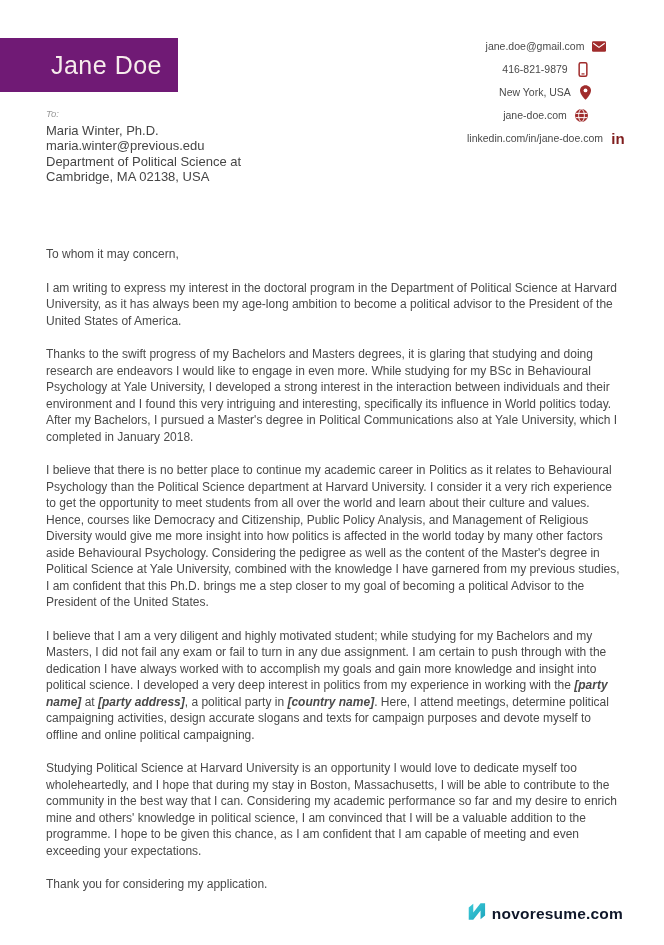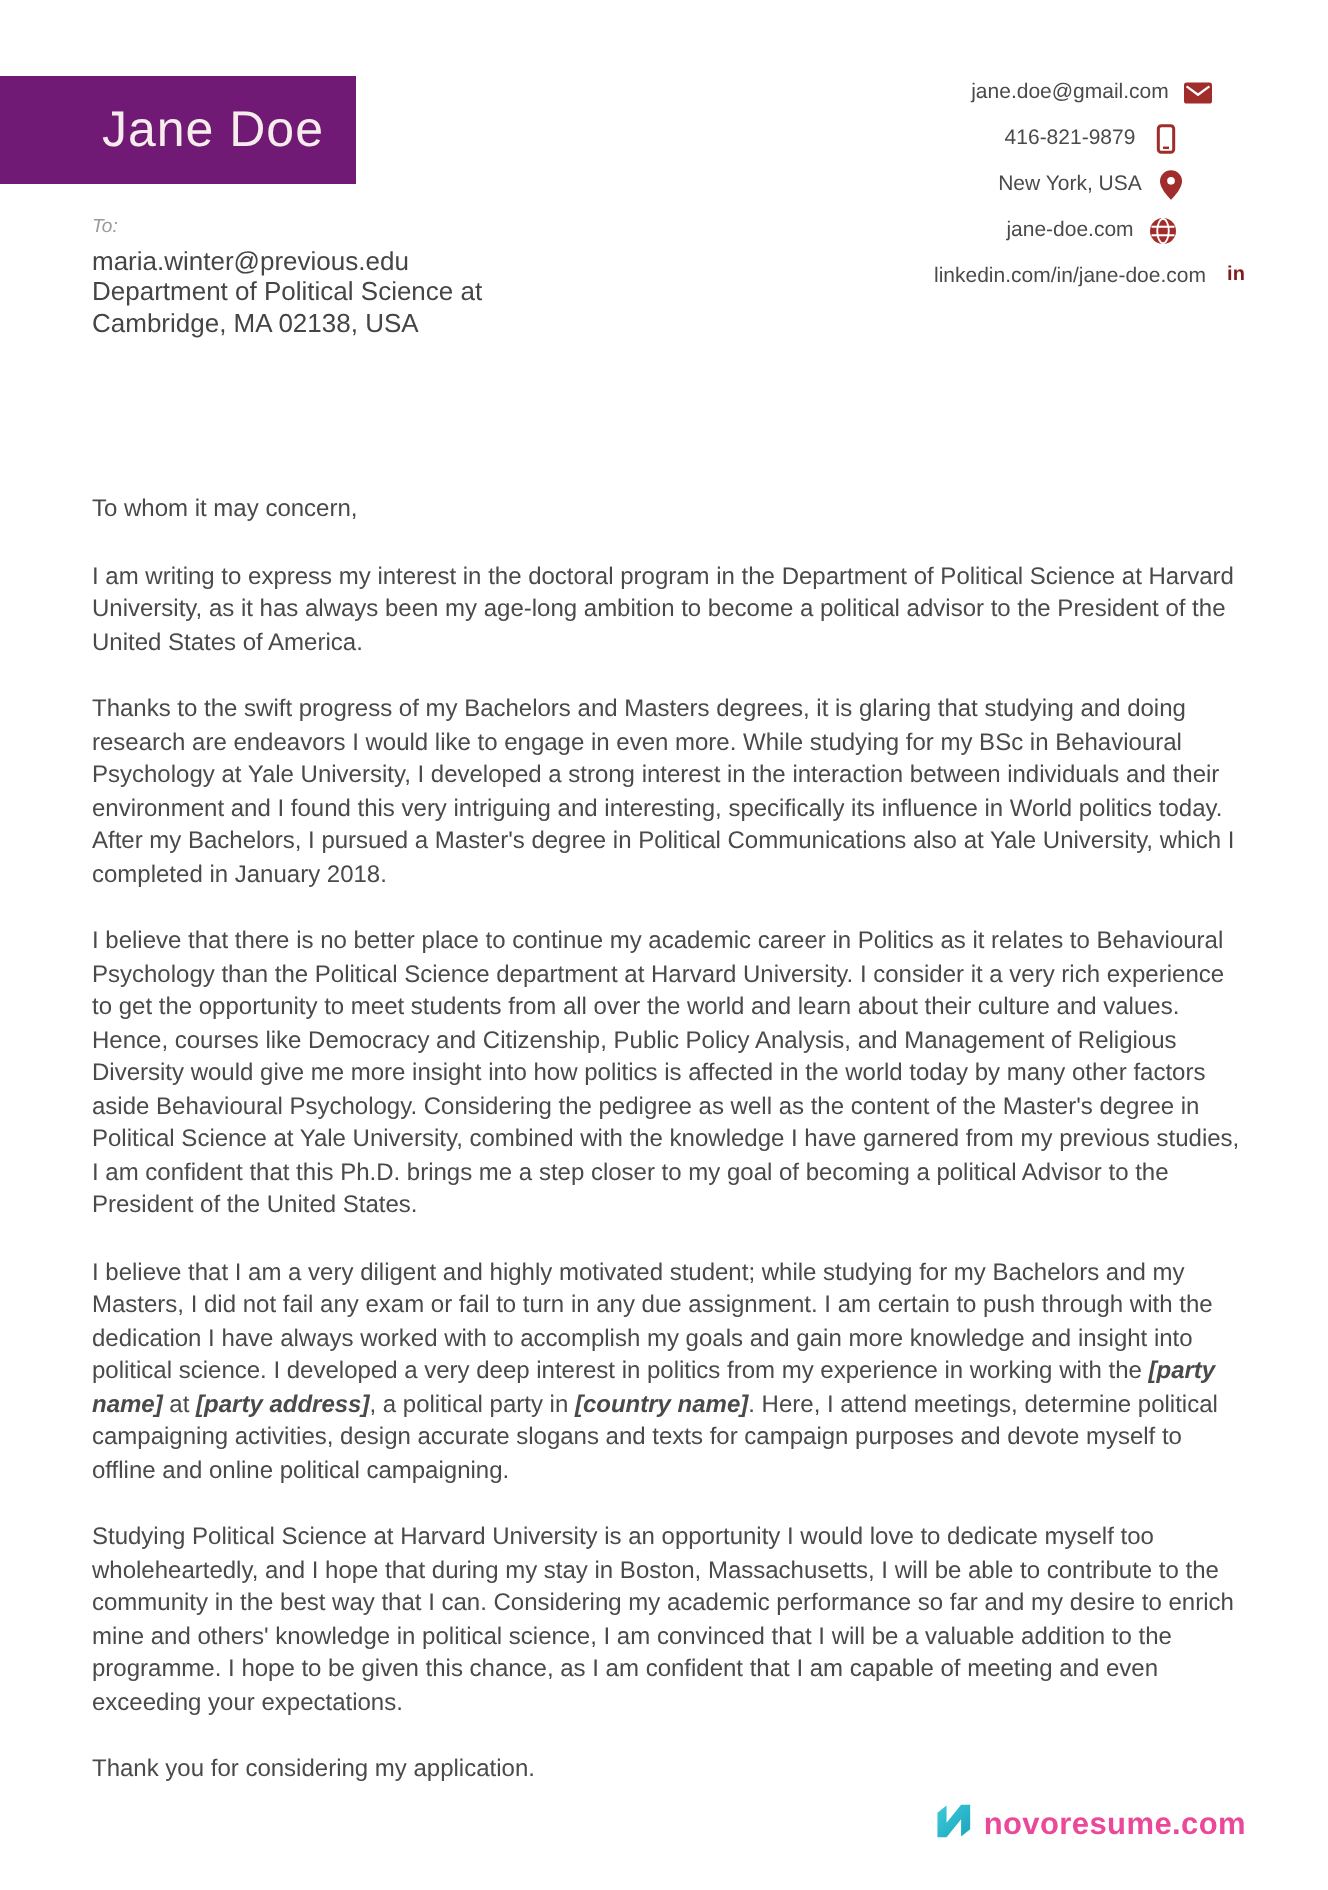--- a/index.html
+++ b/index.html
@@ -28,21 +28,21 @@
   
   .contact {
     position: absolute; top: 39px; right: 39px;
     display: flex; flex-direction: column; gap: 9px;
   }
   .contact-row {
     display: flex; align-items: center; justify-content: center; gap: 8px;
     font-size: 10.5px; color: #4a4a4a; height: 14px;
   }
   .cicon { width: 14px; height: 15px; flex: none; display: flex; align-items: center; justify-content: center; }
-  .linkedin-glyph { color: #7f1d1d; font-weight: bold; font-size: 10px; line-height: 1; }
+  .linkedin-glyph { color: #7f1d1d; font-weight: bold; font-size: 15px; line-height: 1; }
 
   
   .recipient { position: absolute; left: 46px; top: 108px; }
   .to-label { font-style: italic; color: #9a9a9a; font-size: 9.5px; margin-bottom: 4px; }
   .r-line { font-size: 13px; color: #454545; line-height: 15.4px; }
   .date { font-style: italic; color: #8a8a8a; font-size: 13px; margin-top: 5px; }
 
   
   .letter {
     position: absolute; left: 46px; top: 246px; width: 574px;
@@ -50,21 +50,21 @@
   }
   .letter p { margin: 0 0 17px 0; }
   .letter p.salutation { }
   .em { font-weight: bold; font-style: italic; }
 
   
   .footer {
     position: absolute; right: 41px; bottom: 20px;
     display: flex; align-items: center; gap: 6px;
   }
-  .brand-text { color: #ec4899; font-weight: bold; font-size: 15.5px; letter-spacing: 0.2px; }
+  .brand-text { color: #0f172a; font-weight: bold; font-size: 15.5px; letter-spacing: 0.2px; }
 </style>
 </head>
 <body>
 
 <div class="name-box">
   <span class="name">Jane Doe</span>
 </div>
 
 <div class="contact">
   <div class="contact-row">
@@ -108,20 +108,21 @@
   <div class="contact-row">
     <span>linkedin.com/in/jane-doe.com</span>
     <span class="cicon">
         <span class="linkedin-glyph">in</span>
       </span>
   </div>
 </div>
 
 <div class="recipient">
   <div class="to-label">To:</div>
+  <div class="r-line">Maria Winter, Ph.D.</div>
   <div class="r-line">maria.winter@previous.edu</div>
   <div class="r-line">Department of Political Science at</div>
   <div class="r-line">Cambridge, MA 02138, USA</div>
 </div>
 
 <div class="letter">
   <p class="salutation">To whom it may concern,</p>
   <p>I am writing to express my interest in the doctoral program in the Department of Political Science at Harvard University, as it has always been my age-long ambition to become a political advisor to the President of the United States of America.</p>
   <p>Thanks to the swift progress of my Bachelors and Masters degrees, it is glaring that studying and doing research are endeavors I would like to engage in even more. While studying for my BSc in Behavioural Psychology at Yale University, I developed a strong interest in the interaction between individuals and their environment and I found this very intriguing and interesting, specifically its influence in World politics today. After my Bachelors, I pursued a Master's degree in Political Communications also at Yale University, which I completed in January 2018.</p>
   <p>I believe that there is no better place to continue my academic career in Politics as it relates to Behavioural Psychology than the Political Science department at Harvard University. I consider it a very rich experience to get the opportunity to meet students from all over the world and learn about their culture and values. Hence, courses like Democracy and Citizenship, Public Policy Analysis, and Management of Religious Diversity would give me more insight into how politics is affected in the world today by many other factors aside Behavioural Psychology. Considering the pedigree as well as the content of the Master's degree in Political Science at Yale University, combined with the knowledge I have garnered from my previous studies, I am confident that this Ph.D. brings me a step closer to my goal of becoming a political Advisor to the President of the United States.</p>

